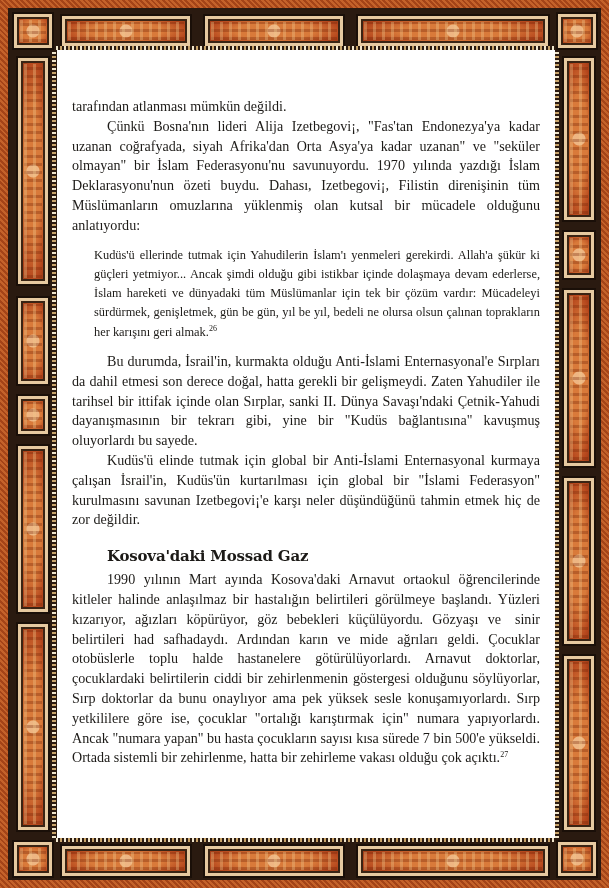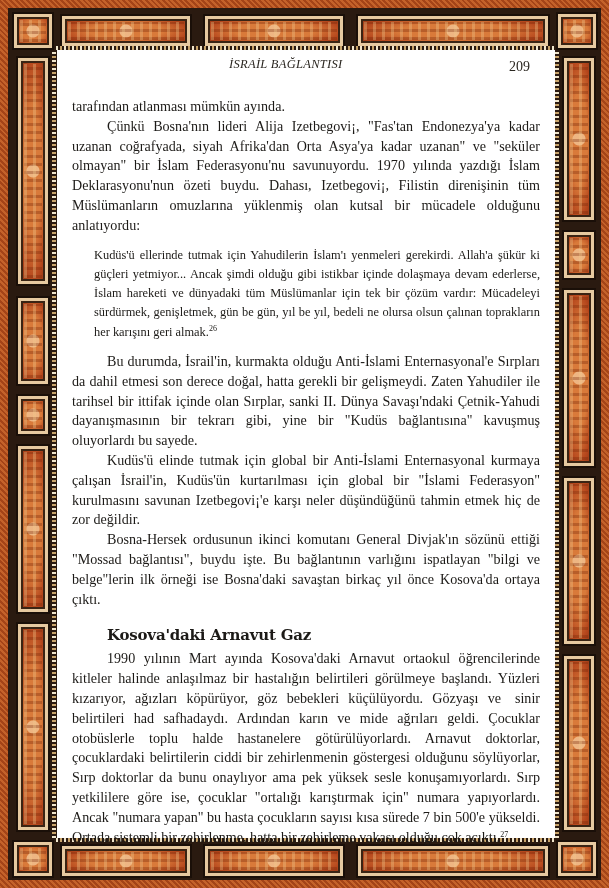--- a/index.html
+++ b/index.html
@@ -72,28 +72,23 @@
 
   <div class="bead v" style="left:555px;top:50px;width:4px;height:788px;"></div>
   <div class="panel" style="left:562px;top:56px;width:34px;height:166px;"></div>
   <div class="panel" style="left:562px;top:230px;width:34px;height:50px;"></div>
   <div class="panel" style="left:562px;top:288px;width:34px;height:180px;"></div>
   <div class="panel" style="left:562px;top:476px;width:34px;height:170px;"></div>
   <div class="panel" style="left:562px;top:654px;width:34px;height:178px;"></div>
 </div>
 
 <div class="page">
-  <div class="running-head">
-    <span class="running-title">İSRAİL BAĞLANTISI</span>
-    <span class="page-number">209</span>
-  </div>
 
   <div class="body">
-    <p>tarafından atlanması mümkün ayında.</p>
+    <p>tarafından atlanması mümkün değildi.</p>
     <p class="indent">Çünkü Bosna'nın lideri Alija Izetbegovi¡, "Fas'tan Endonezya'ya kadar uzanan coğrafyada, siyah Afrika'dan Orta Asya'ya kadar uzanan" ve "seküler olmayan" bir İslam Federasyonu'nu savunuyordu. 1970 yılında yazdığı İslam Deklarasyonu'nun özeti buydu. Dahası, Izetbegovi¡, Filistin direnişinin tüm Müslümanların omuzlarına yüklenmiş olan kutsal bir mücadele olduğunu anlatıyordu:</p>
     <p class="quote"><span>Kudüs'ü ellerinde tutmak için Yahudilerin İslam'ı yenmeleri gerekirdi. Allah'a şükür ki güçleri yetmiyor... Ancak şimdi olduğu gibi istikbar içinde dolaşmaya devam ederlerse, İslam hareketi ve dünyadaki tüm Müslümanlar için tek bir çözüm vardır: Mücadeleyi sürdürmek, genişletmek, gün be gün, yıl be yıl, bedeli ne olursa olsun çalınan toprakların her karışını geri almak.</span><sup>26</sup></p>
     <p class="indent">Bu durumda, İsrail'in, kurmakta olduğu Anti-İslami Enternasyonal'e Sırpları da dahil etmesi son derece doğal, hatta gerekli bir gelişmeydi. Zaten Yahudiler ile tarihsel bir ittifak içinde olan Sırplar, sanki II. Dünya Savaşı'ndaki Çetnik-Yahudi dayanışmasının bir tekrarı gibi, yine bir "Kudüs bağlantısına" kavuşmuş oluyorlardı bu sayede.</p>
     <p class="indent">Kudüs'ü elinde tutmak için global bir Anti-İslami Enternasyonal kurmaya çalışan İsrail'in, Kudüs'ün kurtarılması için global bir "İslami Federasyon" kurulmasını savunan Izetbegovi¡'e karşı neler düşündüğünü tahmin etmek hiç de zor değildir.</p>
-    <p class="indent">Bosna-Hersek ordusunun ikinci komutanı General Divjak'ın sözünü ettiği "Mossad bağlantısı", buydu işte. Bu bağlantının varlığını ispatlayan "bilgi ve belge"lerin ilk örneği ise Bosna'daki savaştan birkaç yıl önce Kosova'da ortaya çıktı.</p>
-    <p class="heading">Kosova'daki Arnavut Gaz</p>
+    <p class="heading">Kosova'daki Mossad Gaz</p>
     <p class="indent"><span>1990 yılının Mart ayında Kosova'daki Arnavut ortaokul öğrencilerinde kitleler halinde anlaşılmaz bir hastalığın belirtileri görülmeye başlandı. Yüzleri kızarıyor, ağızları köpürüyor, göz bebekleri küçülüyordu. Gözyaşı ve</span><span class="gap"></span><span>sinir belirtileri had safhadaydı. Ardından karın ve mide ağrıları geldi. Çocuklar otobüslerle toplu halde hastanelere götürülüyorlardı. Arnavut doktorlar, çocuklardaki belirtilerin ciddi bir zehirlenmenin göstergesi olduğunu söylüyorlar, Sırp doktorlar da bunu onaylıyor ama pek yüksek sesle konuşamıyorlardı. Sırp yetkililere göre ise, çocuklar "ortalığı karıştırmak için" numara yapıyorlardı. Ancak "numara yapan" bu hasta çocukların sayısı kısa sürede 7 bin 500'e yükseldi. Ortada sistemli bir zehirlenme, hatta bir zehirleme vakası olduğu çok açıktı.</span><sup>27</sup></p>
   </div>
 </div>
 
 </body></html>

